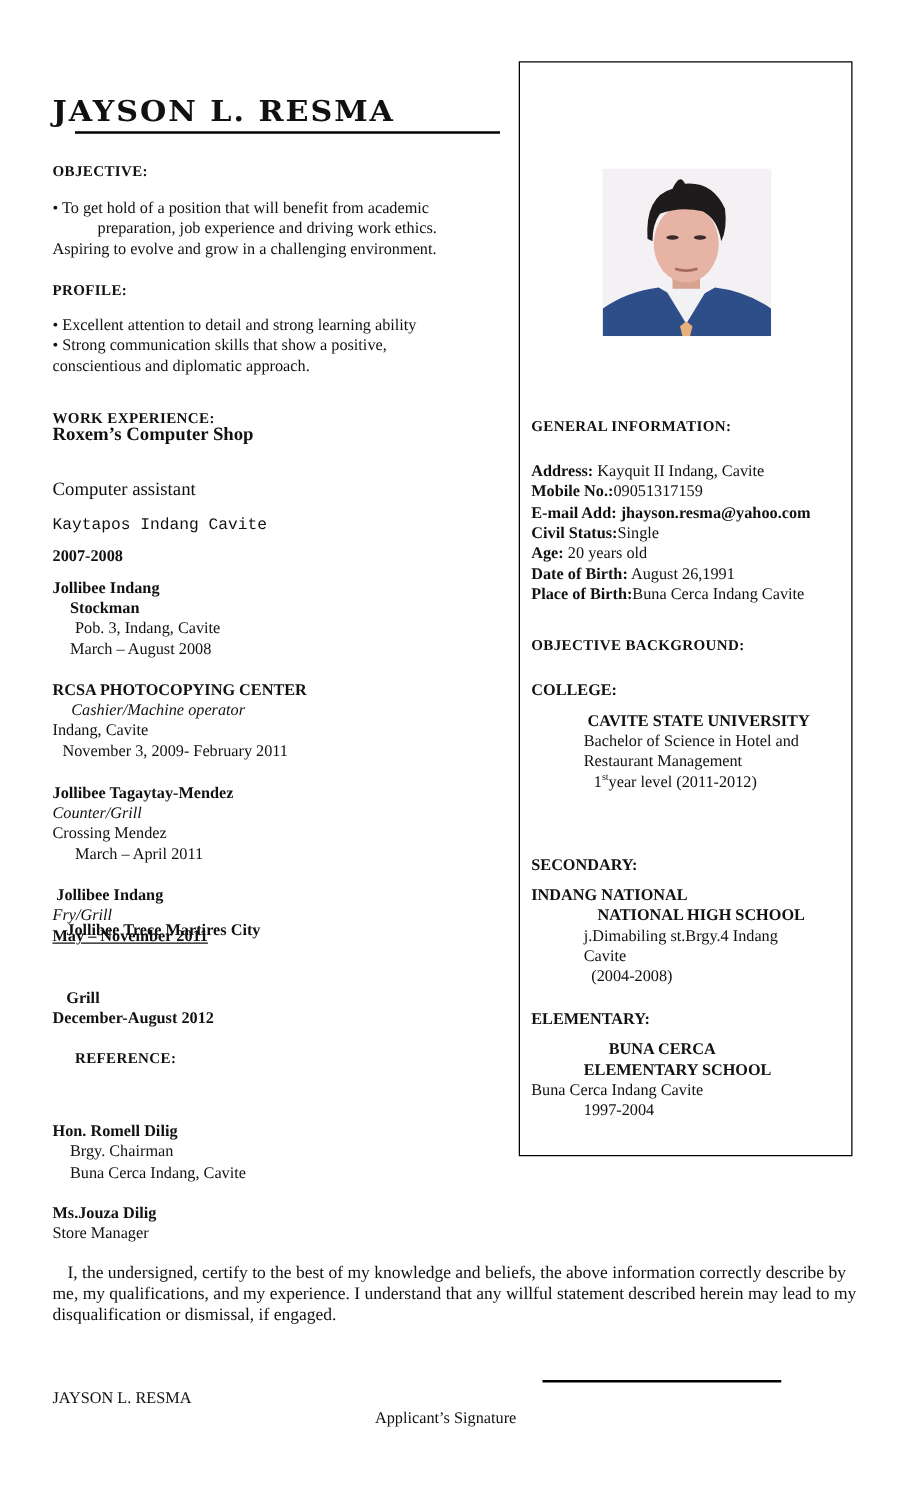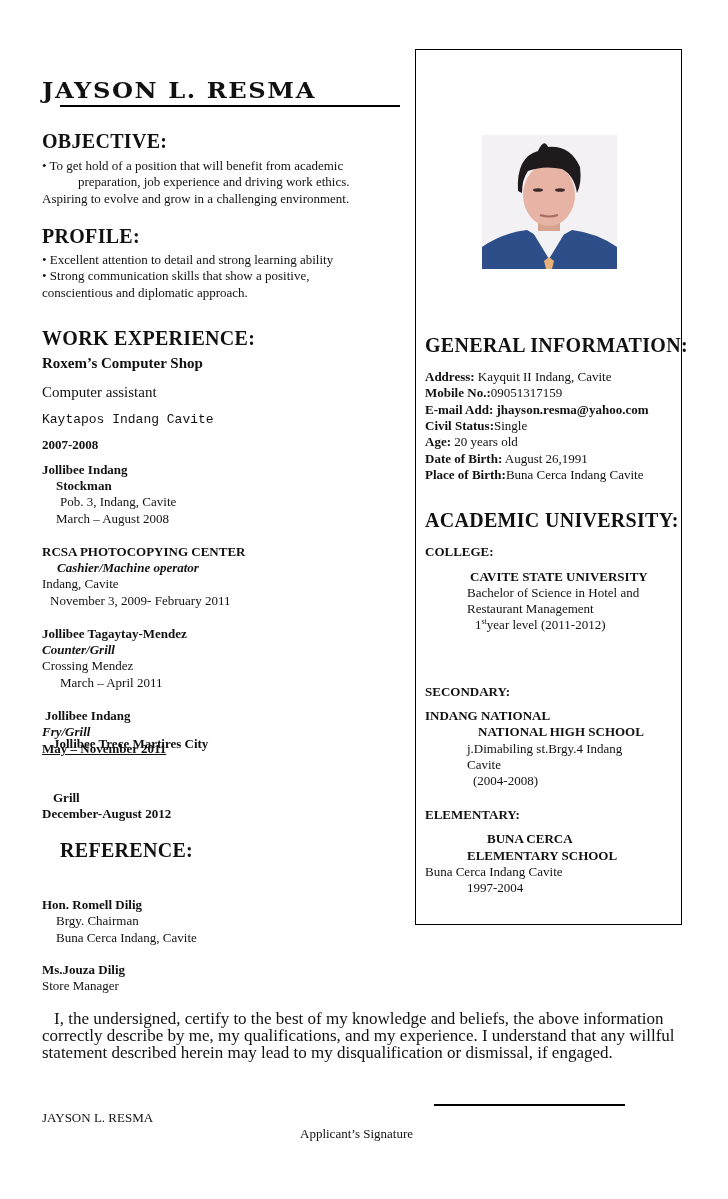--- a/index.html
+++ b/index.html
@@ -3,58 +3,58 @@
   <meta charset="utf-8">
   <style>
     html, body { margin: 0; padding: 0; background: #ffffff; }
     body {
       width: 728px; height: 1199px; position: relative; overflow: hidden;
       font-family: "Liberation Serif", "DejaVu Serif", serif;
       color: #111111; font-size: 13px;
     }
     .abs { position: absolute; white-space: nowrap; }
     .b { font-weight: bold; }
-    .i { font-style: italic; font-weight: bold; }
+    .i { font-style: italic; }
     .title {
       left: 42px; top: 76px; font-size: 23px; font-weight: bold;
       letter-spacing: 1.5px; transform: scaleX(1.05); transform-origin: left;
       font-family: "DejaVu Serif", serif;
     }
     .title-rule { position: absolute; left: 60px; top: 105px; width: 340px; height: 2px; background: #000; }
-    .h { font-size: 20px; font-weight: bold; letter-spacing: 0.3px; }
+    .h { font-size: 12px; font-weight: bold; letter-spacing: 0.3px; }
     .box {
       position: absolute; left: 415px; top: 49px; width: 267px; height: 876px;
       border: 1.5px solid #000; box-sizing: border-box;
     }
     .photo {
       position: absolute; left: 482px; top: 135px; width: 135px; height: 134px;
       background: #f4f2f4; overflow: hidden;
     }
     .sig-line { position: absolute; left: 434px; top: 1104px; width: 191px; height: 1.5px; background: #000; }
-    .para { position: absolute; left: 42px; top: 1010px; width: 650px; line-height: 17px; font-size: 17px; }
+    .para { position: absolute; left: 42px; top: 1010px; width: 650px; line-height: 17px; font-size: 14px; }
   </style>
 </head>
 <body>
 
 <div class="abs title">JAYSON L. RESMA</div>
 <div class="title-rule"></div>
 
 <div class="abs h" style="left:42px; top:130px;">OBJECTIVE:</div>
 <div class="abs" style="left:42px; top:158px;">• To get hold of a position that will benefit from academic</div>
 <div class="abs" style="left:78px; top:174px;">preparation, job experience and driving work ethics.</div>
 <div class="abs" style="left:42px; top:191px;">Aspiring to evolve and grow in a challenging environment.</div>
 
 <div class="abs h" style="left:42px; top:225px;">PROFILE:</div>
 <div class="abs" style="left:42px; top:252px;">• Excellent attention to detail and strong learning ability</div>
 <div class="abs" style="left:42px; top:268px;">• Strong communication skills that show a positive,</div>
 <div class="abs" style="left:42px; top:285px;">conscientious and diplomatic approach.</div>
 
 <div class="abs h" style="left:42px; top:327px;">WORK EXPERIENCE:</div>
 
-<div class="abs b" style="left:42px; top:355px; font-size:15px;">Roxem’s Computer Shop</div>
+<div class="abs b" style="left:42px; top:340px; font-size:15px;">Roxem’s Computer Shop</div>
 <div class="abs" style="left:42px; top:384px; font-size:15px;">Computer assistant</div>
 <div class="abs" style="left:42px; top:412px;font-family:Liberation Mono, monospace;">Kaytapos Indang Cavite</div>
 <div class="abs b" style="left:42px; top:437px;">2007-2008</div>
 
 <div class="abs b" style="left:42px; top:462px;">Jollibee Indang</div>
 <div class="abs b" style="left:56px; top:478px;">Stockman</div>
 <div class="abs" style="left:60px; top:494px;">Pob. 3, Indang, Cavite</div>
 <div class="abs" style="left:56px; top:511px;">March – August 2008</div>
 
 <div class="abs b" style="left:42px; top:544px;">RCSA PHOTOCOPYING CENTER</div>
@@ -122,21 +122,21 @@
 <div class="abs" style="left:425px; top:434px;">
   <span class="b">Age:</span><span> 20 years old</span>
 </div>
 <div class="abs" style="left:425px; top:451px;">
   <span class="b">Date of Birth:</span><span> August 26,1991</span>
 </div>
 <div class="abs" style="left:425px; top:467px;">
   <span class="b">Place of Birth:</span><span>Buna Cerca Indang Cavite</span>
 </div>
 
-<div class="abs h" style="left:425px; top:509px;">ACADEMIC UNIVERSITY:</div>
+<div class="abs h" style="left:425px; top:509px;">OBJECTIVE BACKGROUND:</div>
 
 <div class="abs b" style="left:425px; top:544px;">COLLEGE:</div>
 <div class="abs b" style="left:470px; top:569px;">CAVITE STATE UNIVERSITY</div>
 <div class="abs" style="left:467px; top:585px;">Bachelor of Science in Hotel and</div>
 <div class="abs" style="left:467px; top:601px;">Restaurant Management</div>
 <div class="abs" style="left:475px; top:617px;text-align:center;">
   <span>1</span><sup style="font-size:8px;">st</sup><span>year level (2011-2012)</span>
 </div>
 
 <div class="abs b" style="left:425px; top:684px;">SECONDARY:</div>

